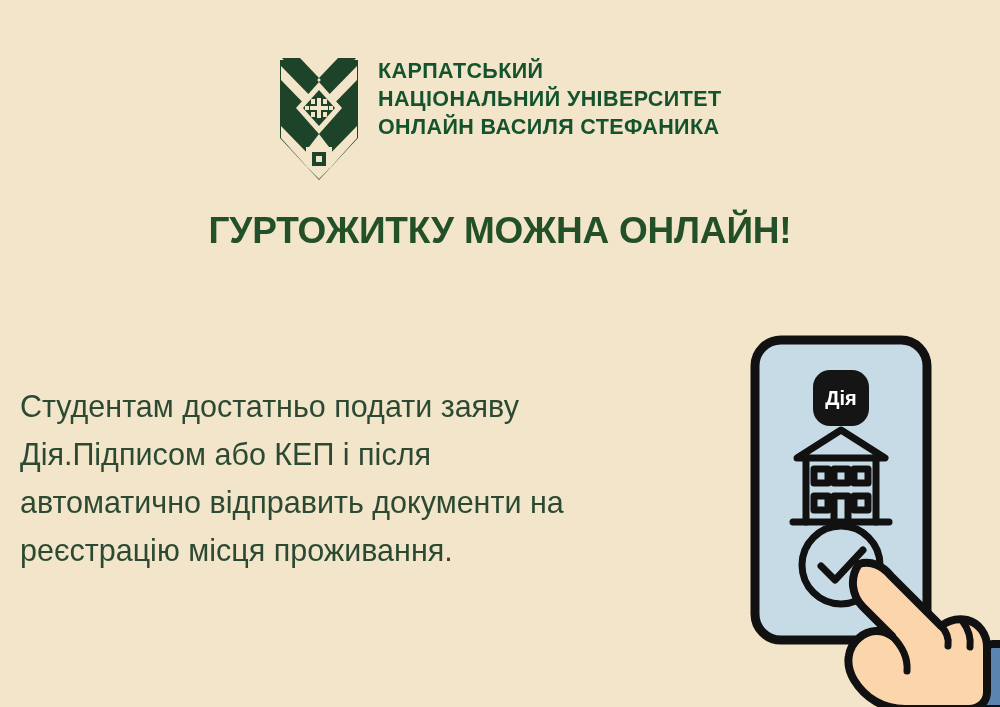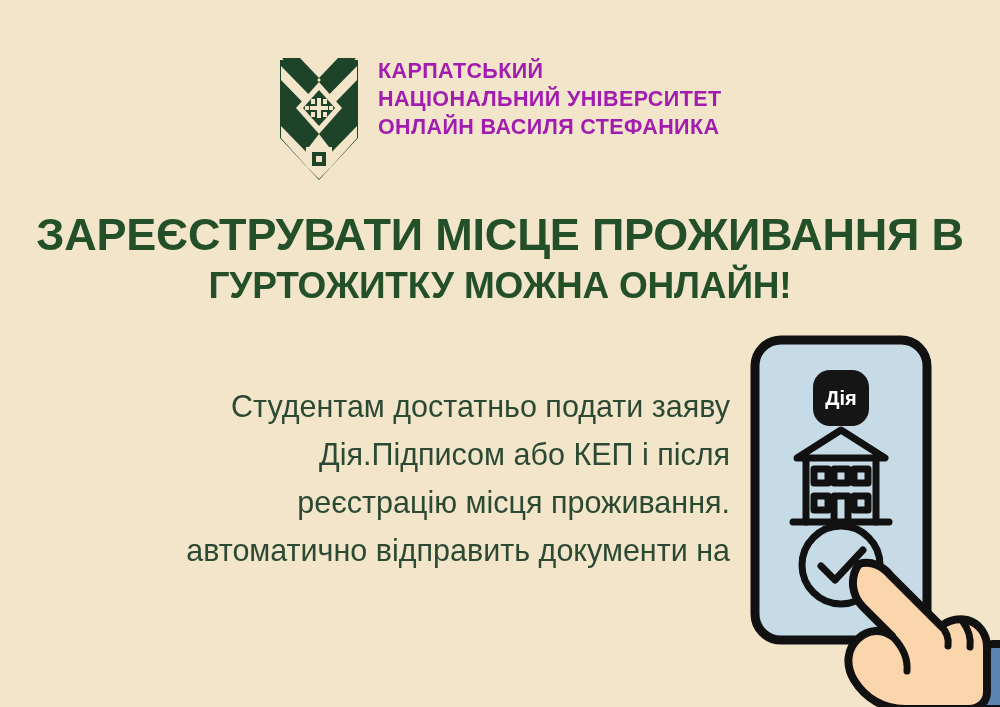--- a/index.html
+++ b/index.html
@@ -43,21 +43,21 @@
   .logo-text {
     padding-top: 16px;
     line-height: 1.30;
   }
   .logo-line {
     display: block;
     font-family: "Liberation Sans", sans-serif;
     font-weight: 700;
     font-size: 21.5px;
     letter-spacing: 0.4px;
-    color: #a21caf;
+    color: #14532d;
     white-space: nowrap;
   }
 
   
   .headline {
     position: absolute;
     left: 0;
     top: 208px;
     width: 1000px;
     text-align: center;
@@ -85,21 +85,20 @@
     width: 710px;
     color: #2C4A33;
     font-family: "Liberation Sans", sans-serif;
     font-weight: 400;
     font-size: 30.5px;
     line-height: 48px;
   }
   .body-line {
     display: block;
     white-space: nowrap;
-    text-align: right;
   }
 
   
   .illustration {
     position: absolute;
     left: 735px;
     top: 326px;
     width: 270px;
     height: 381px;
   }
@@ -160,29 +159,28 @@
     </svg>
 
     <div class="logo-text">
       <span class="logo-line">КАРПАТСЬКИЙ</span>
       <span class="logo-line">НАЦІОНАЛЬНИЙ УНІВЕРСИТЕТ</span>
       <span class="logo-line">ОНЛАЙН ВАСИЛЯ СТЕФАНИКА</span>
     </div>
   </div>
 
   <div class="headline">
-    <span class="headline-line l1">ЗАРЕЄСТРУВАТИ МІСЦЕ ПРОЖИВАННЯ В</span>
     <span class="headline-line l2">ГУРТОЖИТКУ МОЖНА ОНЛАЙН!</span>
   </div>
 
   <div class="body-copy">
     <span class="body-line">Студентам достатньо подати заяву</span>
     <span class="body-line">Дія.Підписом або КЕП і після</span>
+    <span class="body-line">автоматично відправить документи на</span>
     <span class="body-line">реєстрацію місця проживання.</span>
-    <span class="body-line">автоматично відправить документи на</span>
   </div>
 
   <div class="illustration">
     <svg viewBox="0 0 270 381" aria-hidden="true">
 
       <g>
         <rect x="20" y="14" width="172" height="300" rx="26" ry="26" fill="#C6DBE6" stroke="#111111" stroke-width="9"></rect>
       </g>
 
       <g>

